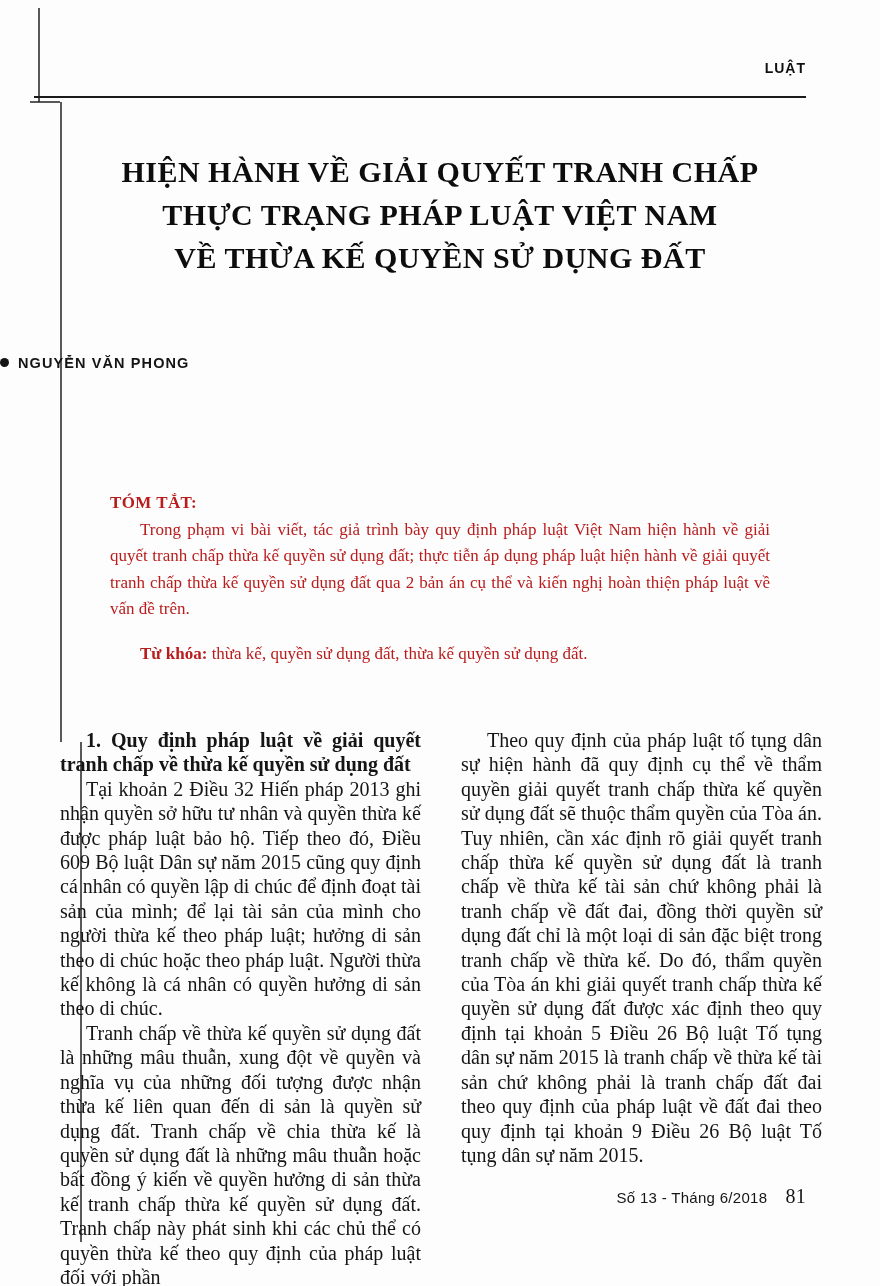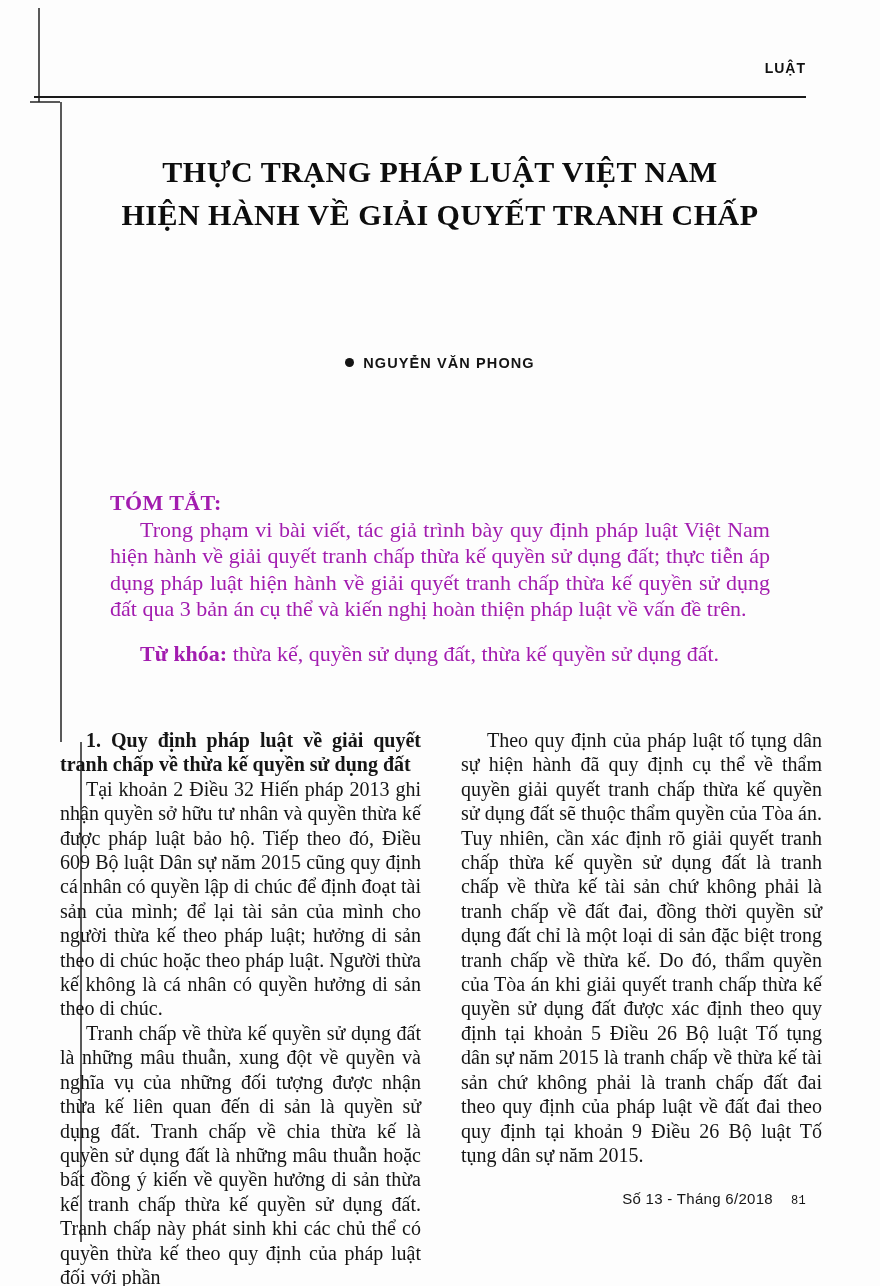--- a/index.html
+++ b/index.html
@@ -69,21 +69,20 @@
     color: #0d0d0d;
   }
   .title div { white-space: nowrap; }
 
   
   .author {
     position: absolute;
     top: 355px;
     left: 0;
     right: 0;
-    text-align: center;
     font-family: "Liberation Sans", sans-serif;
     font-weight: bold;
     font-size: 14.5px;
     letter-spacing: 1.1px;
     color: #141414;
   }
   .author .bullet {
     display: inline-block;
     width: 9px;
     height: 9px;
@@ -92,24 +91,24 @@
     margin-right: 9px;
     vertical-align: 1px;
   }
 
   
   .abstract {
     position: absolute;
     top: 490px;
     left: 110px;
     width: 660px;
-    font-size: 22px;
+    font-size: 17px;
     line-height: 26.5px;
     text-align: justify;
-    color: #a21caf;
+    color: #b91c1c;
   }
   .abstract .label {
     font-weight: bold;
     letter-spacing: .4px;
   }
   .abstract p {
     margin: 0;
     text-indent: 30px;
   }
   .abstract .kw { margin-top: 18px; }
@@ -147,49 +146,50 @@
     position: absolute;
     bottom: 78px;
     right: 74px;
     font-family: "Liberation Sans", sans-serif;
     font-size: 15px;
     letter-spacing: .3px;
     color: #151515;
   }
   .footer .pageno {
     margin-left: 18px;
-    font-family: Liberation Mono, monospace;
-    font-size: 12px;
+    font-family: Liberation Serif, serif;
+    font-size: 20px;
   }
 </style>
 </head>
 <body>
 
 <div class="page">
 
   <div class="scan-line-v" style="left:38px; top:8px; width:2px; height:94px;"></div>
   <div class="scan-line-v" style="left:60px; top:102px; width:2px; height:640px;"></div>
   <div class="scan-line-v" style="left:80px; top:742px; width:2px; height:500px;"></div>
   <div class="scan-line-h" style="left:30px; top:101px; width:30px; height:2px;"></div>
 
   <div class="running-head">LUẬT</div>
   <div class="rule-top"></div>
 
   <div class="title">
+    <div>HIỆN HÀNH VỀ GIẢI QUYẾT TRANH CHẤP</div>
     <div>THỰC TRẠNG PHÁP LUẬT VIỆT NAM</div>
-    <div>HIỆN HÀNH VỀ GIẢI QUYẾT TRANH CHẤP</div>
+    <div>VỀ THỪA KẾ QUYỀN SỬ DỤNG ĐẤT</div>
   </div>
 
   <div class="author">
     <span class="bullet"></span><span>NGUYỄN VĂN PHONG</span>
   </div>
 
   <div class="abstract">
     <div class="label">TÓM TẮT:</div>
-    <p>Trong phạm vi bài viết, tác giả trình bày quy định pháp luật Việt Nam hiện hành về giải quyết tranh chấp thừa kế quyền sử dụng đất; thực tiễn áp dụng pháp luật hiện hành về giải quyết tranh chấp thừa kế quyền sử dụng đất qua 3 bản án cụ thể và kiến nghị hoàn thiện pháp luật về vấn đề trên.</p>
+    <p>Trong phạm vi bài viết, tác giả trình bày quy định pháp luật Việt Nam hiện hành về giải quyết tranh chấp thừa kế quyền sử dụng đất; thực tiễn áp dụng pháp luật hiện hành về giải quyết tranh chấp thừa kế quyền sử dụng đất qua 2 bản án cụ thể và kiến nghị hoàn thiện pháp luật về vấn đề trên.</p>
     <p class="kw"><b>Từ khóa:</b><span> thừa kế, quyền sử dụng đất, thừa kế quyền sử dụng đất.</span></p>
   </div>
 
   <div class="columns">
     <div class="col">
       <p class="section-head">1. Quy định pháp luật về giải quyết tranh chấp về thừa kế quyền sử dụng đất</p>
       <p>Tại khoản 2 Điều 32 Hiến pháp 2013 ghi nhận quyền sở hữu tư nhân và quyền thừa kế được pháp luật bảo hộ. Tiếp theo đó, Điều 609 Bộ luật Dân sự năm 2015 cũng quy định cá nhân có quyền lập di chúc để định đoạt tài sản của mình; để lại tài sản của mình cho người thừa kế theo pháp luật; hưởng di sản theo di chúc hoặc theo pháp luật. Người thừa kế không là cá nhân có quyền hưởng di sản theo di chúc.</p>
       <p>Tranh chấp về thừa kế quyền sử dụng đất là những mâu thuẫn, xung đột về quyền và nghĩa vụ của những đối tượng được nhận thừa kế liên quan đến di sản là quyền sử dụng đất. Tranh chấp về chia thừa kế là quyền sử dụng đất là những mâu thuẫn hoặc bất đồng ý kiến về quyền hưởng di sản thừa kế tranh chấp thừa kế quyền sử dụng đất. Tranh chấp này phát sinh khi các chủ thể có quyền thừa kế theo quy định của pháp luật đối với phần</p>
     </div>
     <div class="col">

